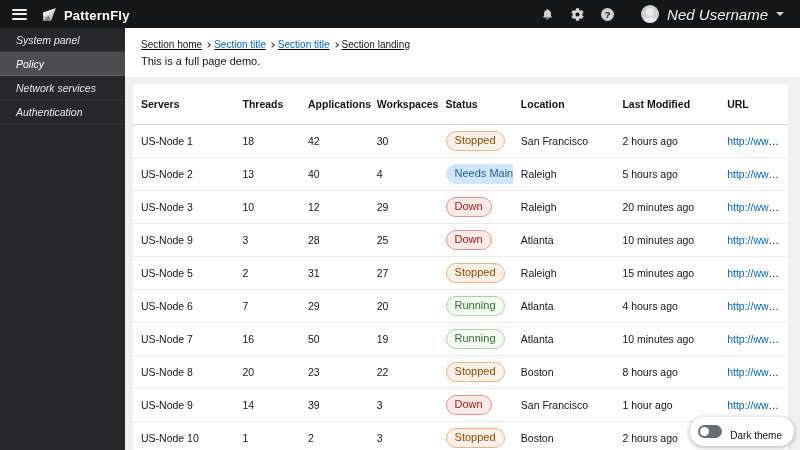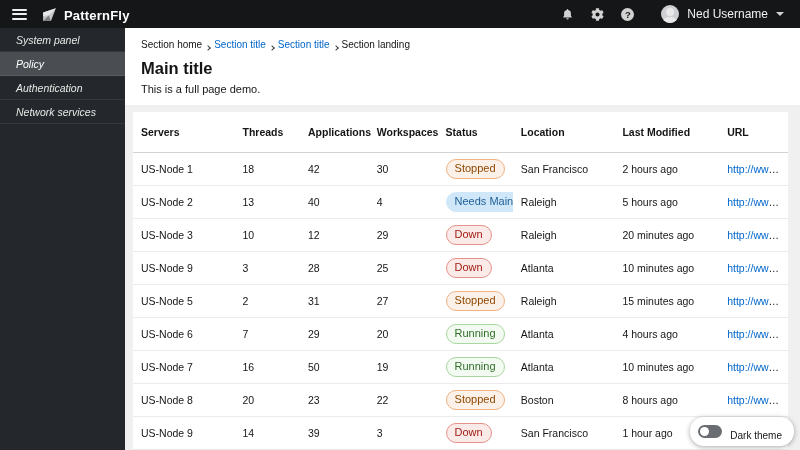--- a/index.html
+++ b/index.html
@@ -23,37 +23,37 @@
     color:#141618; font-size:9.5px; font-weight:700; display:flex;
     align-items:center; justify-content:center; cursor:pointer; }
   .user-menu { display:flex; align-items:center; gap:8px; cursor:pointer;
     margin-left:10px; padding-right:4px; }
   .avatar { width:18px; height:18px; border-radius:50%; background:#cecfd2;
     overflow:hidden; position:relative; }
   .avatar .head { position:absolute; left:5px; top:3px; width:8px; height:8px;
     border-radius:50%; background:#e9e9ea; }
   .avatar .body { position:absolute; left:2px; top:12px; width:14px; height:9px;
     border-radius:50% 50% 0 0; background:#e9e9ea; }
-  .user-name { color:#f0f0f0; font-size:12px; }
+  .user-name { color:#f0f0f0; font-size:15px;font-style:italic; }
   .caret-down { width:0; height:0; border-left:4px solid transparent;
     border-right:4px solid transparent; border-top:4px solid #d2d2d2; }
 
   
   .sidebar { position:absolute; left:0; top:28px; width:125px; height:422px;
     background:#24272b; z-index:20; }
   .nav-item { display:block; padding:0 16px; height:24px; line-height:24px;
     font-size:10.5px; color:#e8e8e8; cursor:pointer;
     border-bottom:1px solid rgba(255,255,255,0.08);font-style:italic; }
   .nav-item.selected { background:#4a4e52; color:#ffffff; }
 
   
   .main { position:absolute; left:125px; top:28px; width:675px; height:422px;
     background:#f0f0f0; display:flex; flex-direction:column; }
   .content-header { background:#ffffff; padding:11px 16px 10px 16px; }
-  .breadcrumb { display:flex; align-items:flex-end; gap:4px; font-size:10px; }
+  .breadcrumb { display:flex; align-items:center; gap:4px; font-size:10px;text-decoration:underline; }
   .crumb { color:#151515; }
   .crumb.link { color:#0066cc; cursor:pointer; }
   .crumb-sep { width:4px; height:4px; border-right:1.5px solid #3c3f42;
     border-top:1.5px solid #3c3f42; transform:rotate(45deg); margin-top:1px; }
   .page-title { font-size:16.5px; font-weight:700; color:#151515; margin-top:9px; }
   .page-subtitle { font-size:11px; color:#151515; margin-top:5px; }
 
   
   .card { background:#ffffff; margin:7px 12px 0 8px; flex:1; overflow:hidden; }
   table { width:100%; border-collapse:collapse; table-layout:fixed; }
@@ -114,36 +114,35 @@
       </span>
       <span class="user-name">Ned Username</span>
       <span class="caret-down"></span>
     </div>
   </div>
 </header>
 
 <nav class="sidebar" id="sidebar-nav">
     <div class="nav-item">System panel</div>
     <div class="nav-item selected">Policy</div>
+    <div class="nav-item">Network services</div>
     <div class="nav-item">Authentication</div>
-    <div class="nav-item">Network services</div>
   </nav>
 
 <main class="main">
   <div class="content-header">
     <div class="breadcrumb" id="breadcrumb">
         <span class="crumb">Section home</span>
         <span class="crumb-sep"></span>
         <span class="crumb link">Section title</span>
         <span class="crumb-sep"></span>
         <span class="crumb link">Section title</span>
         <span class="crumb-sep"></span>
         <span class="crumb">Section landing</span>
       </div>
-    <h1 class="page-title">Main title</h1>
     <div class="page-subtitle">This is a full page demo.</div>
   </div>
 
   <div class="card">
     <table>
       <colgroup>
         <col style="width:15.5%">
           <col style="width:10%">
           <col style="width:10.5%">
         <col style="width:10.5%">

